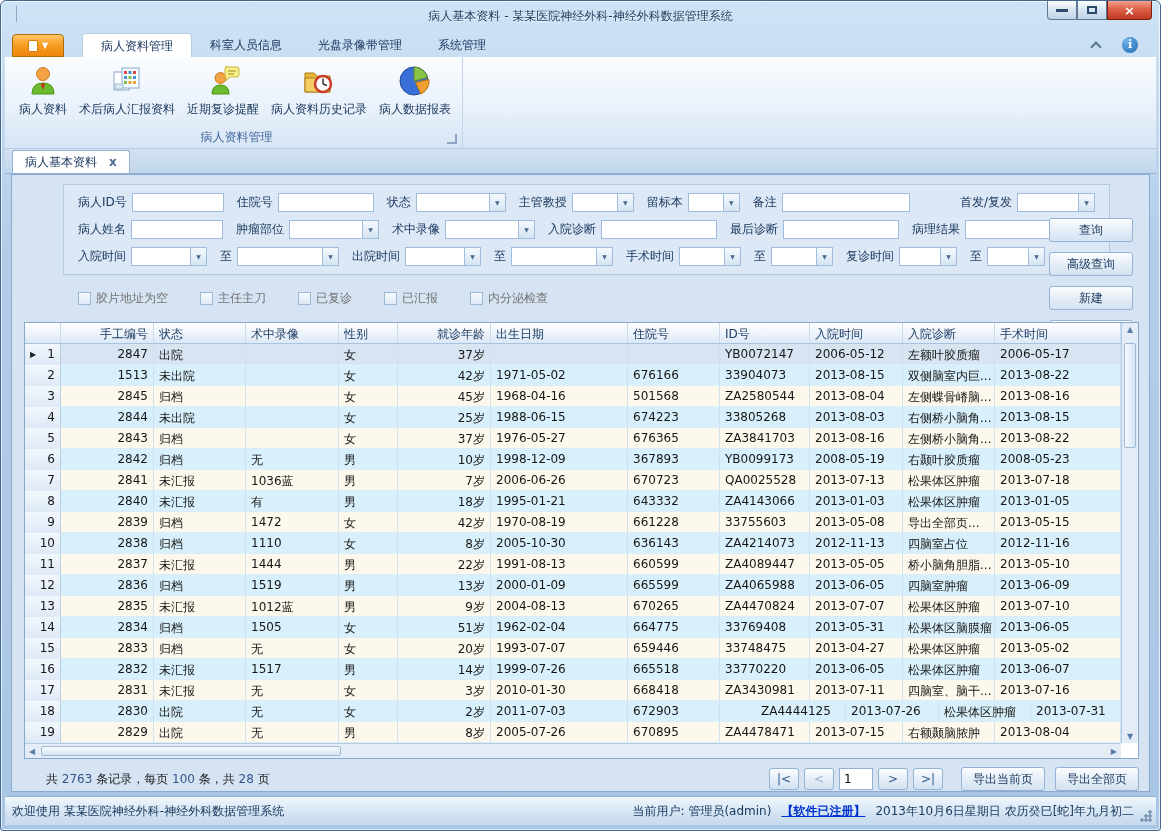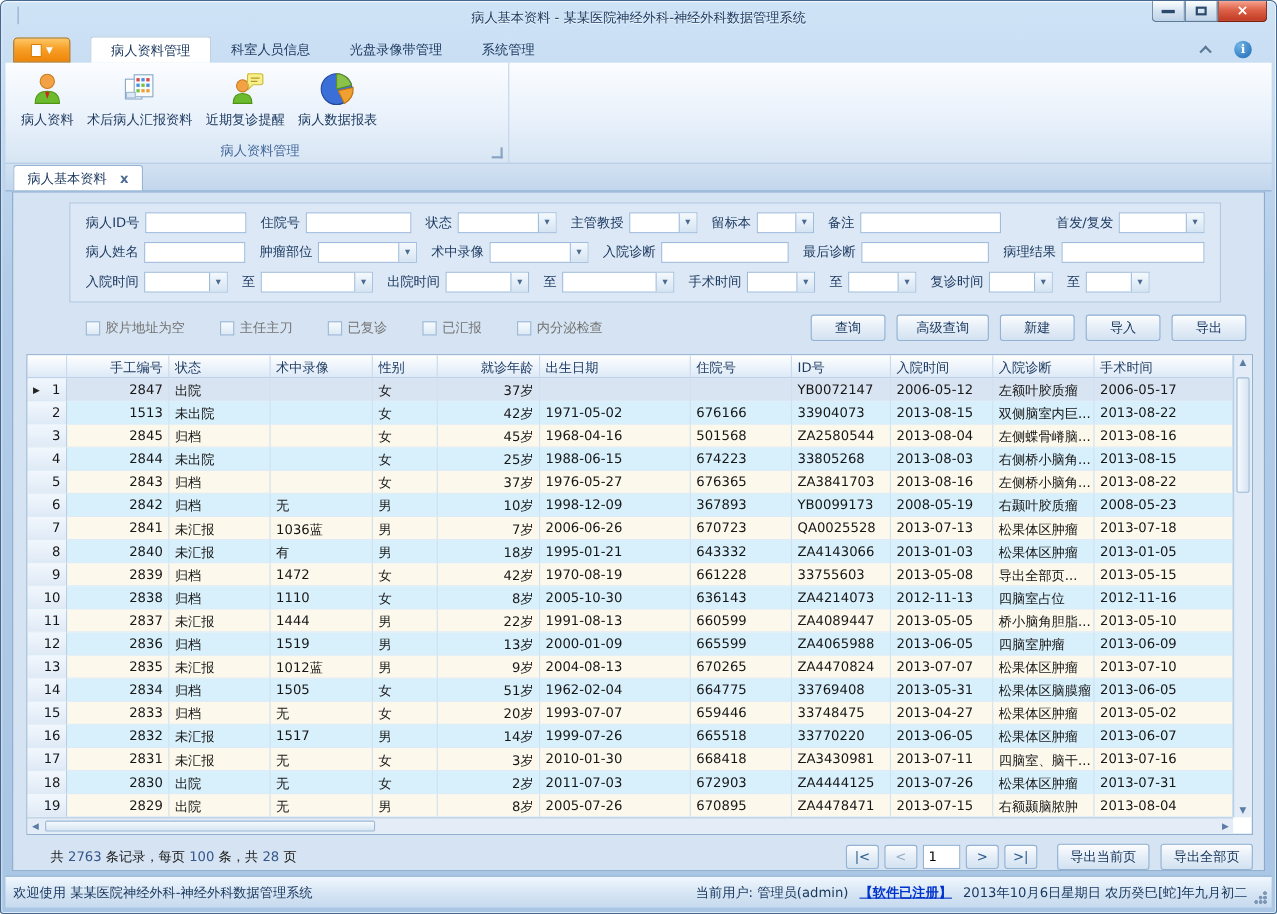--- a/index.html
+++ b/index.html
@@ -72,21 +72,21 @@
   .flabel:first-child { margin-left:0; }
   .ftext { height:19px; border:1px solid #9fbcdc; background:#fff; font:inherit; padding:0 3px; }
   .fcombo { height:19px; border:1px solid #9fbcdc; background:#fff; display:flex; }
   .fcombo .cval { flex:1; }
   .fcombo .carrow { width:16px; background:linear-gradient(#f4f9fd,#d5e4f3); border-left:1px solid #9fbcdc;
     color:#4a6a92; font-size:6px; display:flex; align-items:center; justify-content:center; }
 
   .optrow { position:absolute; left:66px; right:16px; top:110px; height:26px; display:flex; align-items:center; }
   .chk { display:flex; align-items:center; gap:5px; margin-right:32px; color:#737373; }
   .chkbox { width:13px; height:13px; border:1px solid #9db9d6; background:linear-gradient(#f7fbfe,#dce9f5); }
-  .btns { margin-left:auto; display:flex; gap:10px; }
+  .btns { margin-left:auto; display:flex; gap:10px;flex-direction:column; }
   .sbtn { min-width:68px; height:24px; border:1px solid #93b2d4; border-radius:3px; color:#17365c;
     background:linear-gradient(#fcfdfe,#e7eff8 45%,#d3e2f1); font:inherit; padding:0 10px; }
   .sbtn.wide { min-width:84px; }
 
   
   .grid { position:absolute; left:12px; right:10px; top:147px; height:437px;
     border:1px solid #86a9cc; background:#fff; }
   .gridinner { position:absolute; left:0; top:0; right:17px; bottom:15px; overflow:hidden; }
   .ghead { display:flex; height:21px; background:linear-gradient(#ffffff,#dce9f7);
     border-bottom:1px solid #a9c4de; color:#1f3c63; }
@@ -232,20 +232,32 @@
             <span class="ricon">
               <svg viewBox="0 0 34 34">
                 <path d="M6 30 q0-9 8.5-9 q8.5 0 8.5 9 z" fill="#6cbb2e" stroke="#4e9414"></path>
                 <circle cx="14.5" cy="14" r="5.5" fill="#f2a245" stroke="#c97c1e"></circle>
                 <path d="M19 3 h12 q2 0 2 2 v6 q0 2-2 2 h-7 l-4 4 v-4 q-1 0-1-2 v-6 q0-2 2-2z" fill="#f7ef8a" stroke="#cdb93a"></path>
                 <line x1="22" y1="7" x2="30" y2="7" stroke="#b3992e" stroke-width="1.2"></line>
                 <line x1="22" y1="10" x2="28" y2="10" stroke="#b3992e" stroke-width="1.2"></line>
               </svg>
             </span>
             <span class="rlabel">近期复诊提醒</span>
+          </div>
+          <div class="rbtn">
+            <span class="ricon">
+              <svg viewBox="0 0 34 34">
+                <path d="M3 9 h9 l3 3 h13 v16 h-25 z" fill="#e8b53c" stroke="#ad7d14"></path>
+                <path d="M3 14 h25 v14 h-25 z" fill="#f4cd62" stroke="#ad7d14"></path>
+                <circle cx="21" cy="20" r="8" fill="#fff" stroke="#c93a28" stroke-width="2.5"></circle>
+                <line x1="21" y1="20" x2="21" y2="14.5" stroke="#333" stroke-width="1.5"></line>
+                <line x1="21" y1="20" x2="25" y2="21.5" stroke="#333" stroke-width="1.5"></line>
+              </svg>
+            </span>
+            <span class="rlabel">病人资料历史记录</span>
           </div>
           <div class="rbtn">
             <span class="ricon">
               <svg viewBox="0 0 34 34">
                 <circle cx="16" cy="17" r="14" fill="#3a6fd8" stroke="#23499a"></circle>
                 <path d="M16 17 L16 3 A14 14 0 0 1 29.5 13.5 z" fill="#8bc34a" stroke="#5a8f22"></path>
                 <path d="M17.5 18.5 L31 15.5 A14 14 0 0 1 23 30 z" fill="#f0a030" stroke="#bd7310"></path>
               </svg>
             </span>
             <span class="rlabel">病人数据报表</span>
@@ -683,21 +695,21 @@
               <div class="gc gsel" style="width: 36px; text-align: right;">
                 <span class="rownum">18</span>
               </div>
               <div class="gc" style="width: 93px; text-align: right;">2830</div>
               <div class="gc" style="width: 92px; text-align: left;">出院</div>
               <div class="gc" style="width: 93px; text-align: left;">无</div>
               <div class="gc" style="width: 59px; text-align: left;">女</div>
               <div class="gc" style="width: 93px; text-align: right;">2岁</div>
               <div class="gc" style="width: 137px; text-align: left;">2011-07-03</div>
               <div class="gc" style="width: 92px; text-align: left;">672903</div>
-              <div class="gc" style="width: 90px; text-align: left;">ZA4444125</div>
+              <div class="gc" style="width: 90px; text-align: left; margin-left: 36px;">ZA4444125</div>
               <div class="gc" style="width: 93px; text-align: left;">2013-07-26</div>
               <div class="gc" style="width: 92px; text-align: left;">松果体区肿瘤</div>
               <div class="gc" style="width: 118px; flex: 1 1 0%; text-align: left;">2013-07-31</div>
             </div>
             <div class="gr">
               <div class="gc gsel" style="width: 36px; text-align: right;">
                 <span class="rownum">19</span>
               </div>
               <div class="gc" style="width: 93px; text-align: right;">2829</div>
               <div class="gc" style="width: 92px; text-align: left;">出院</div>

